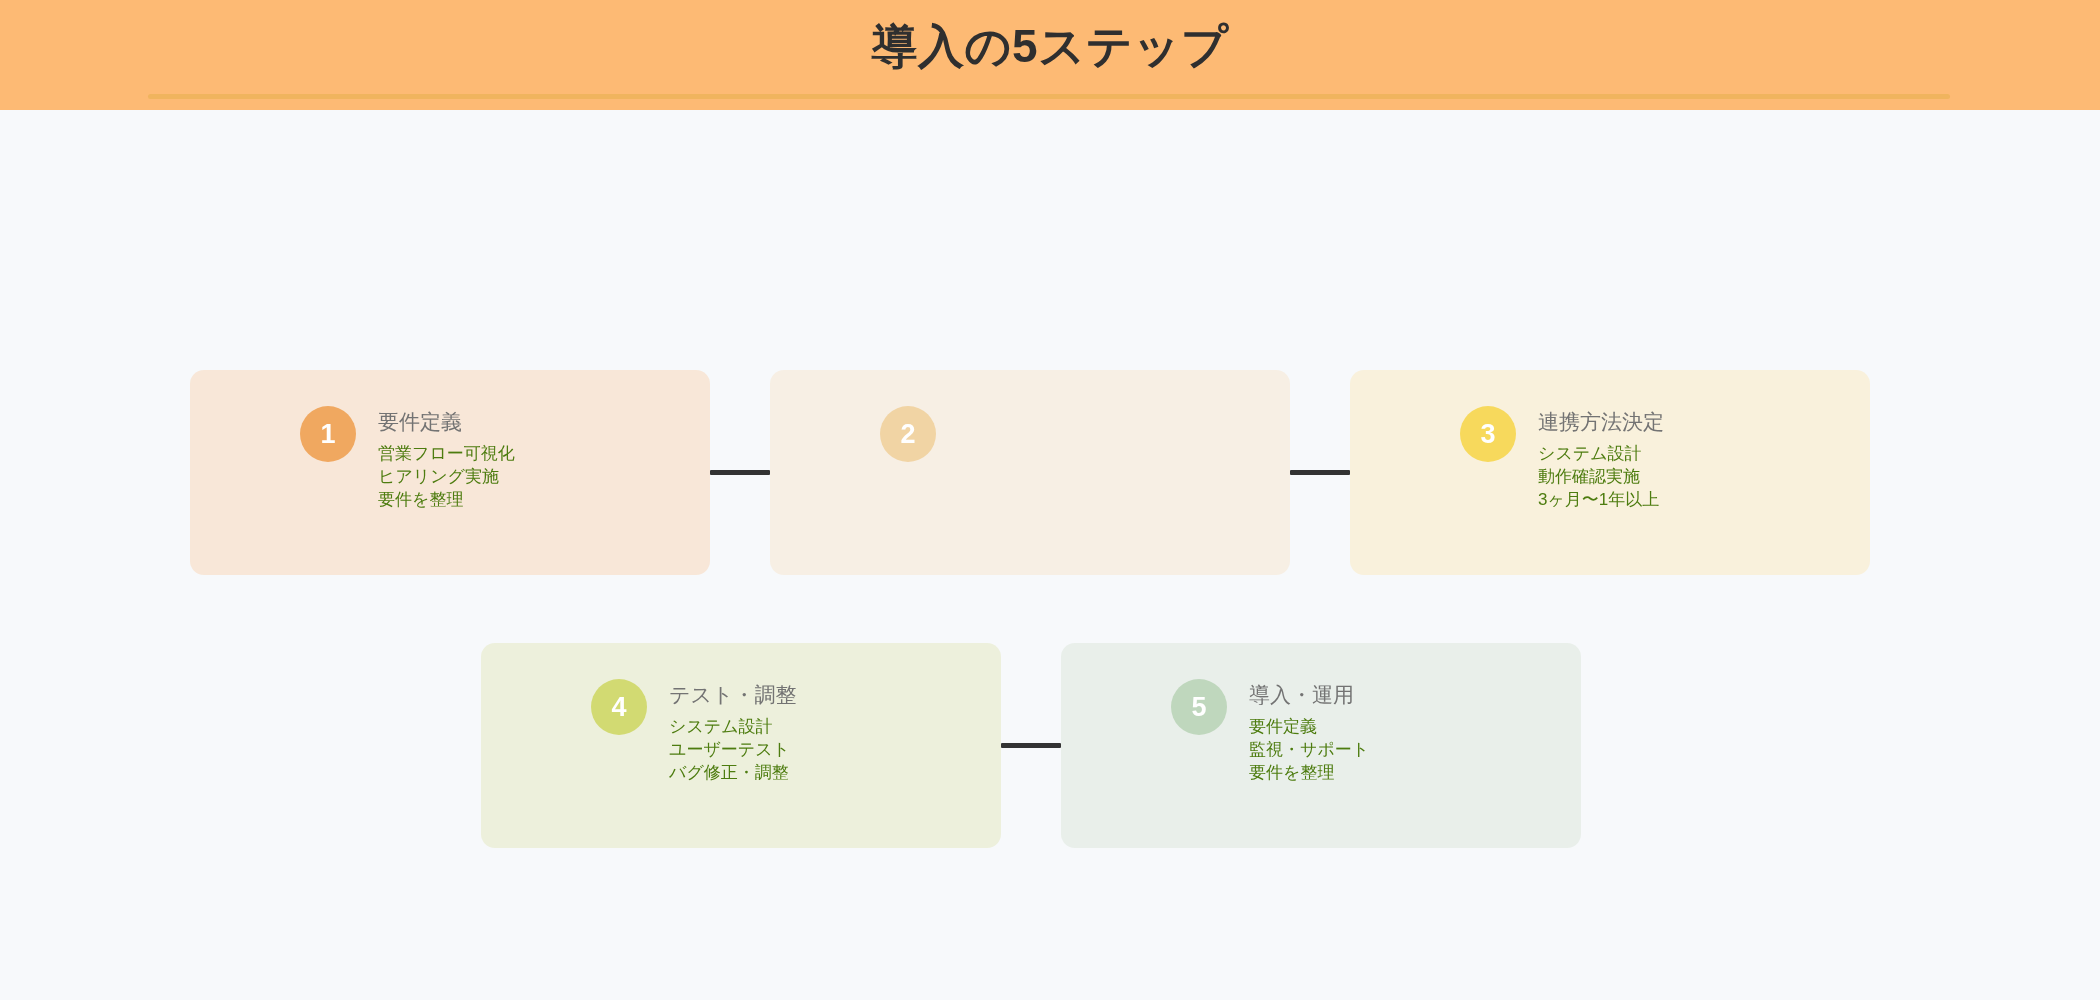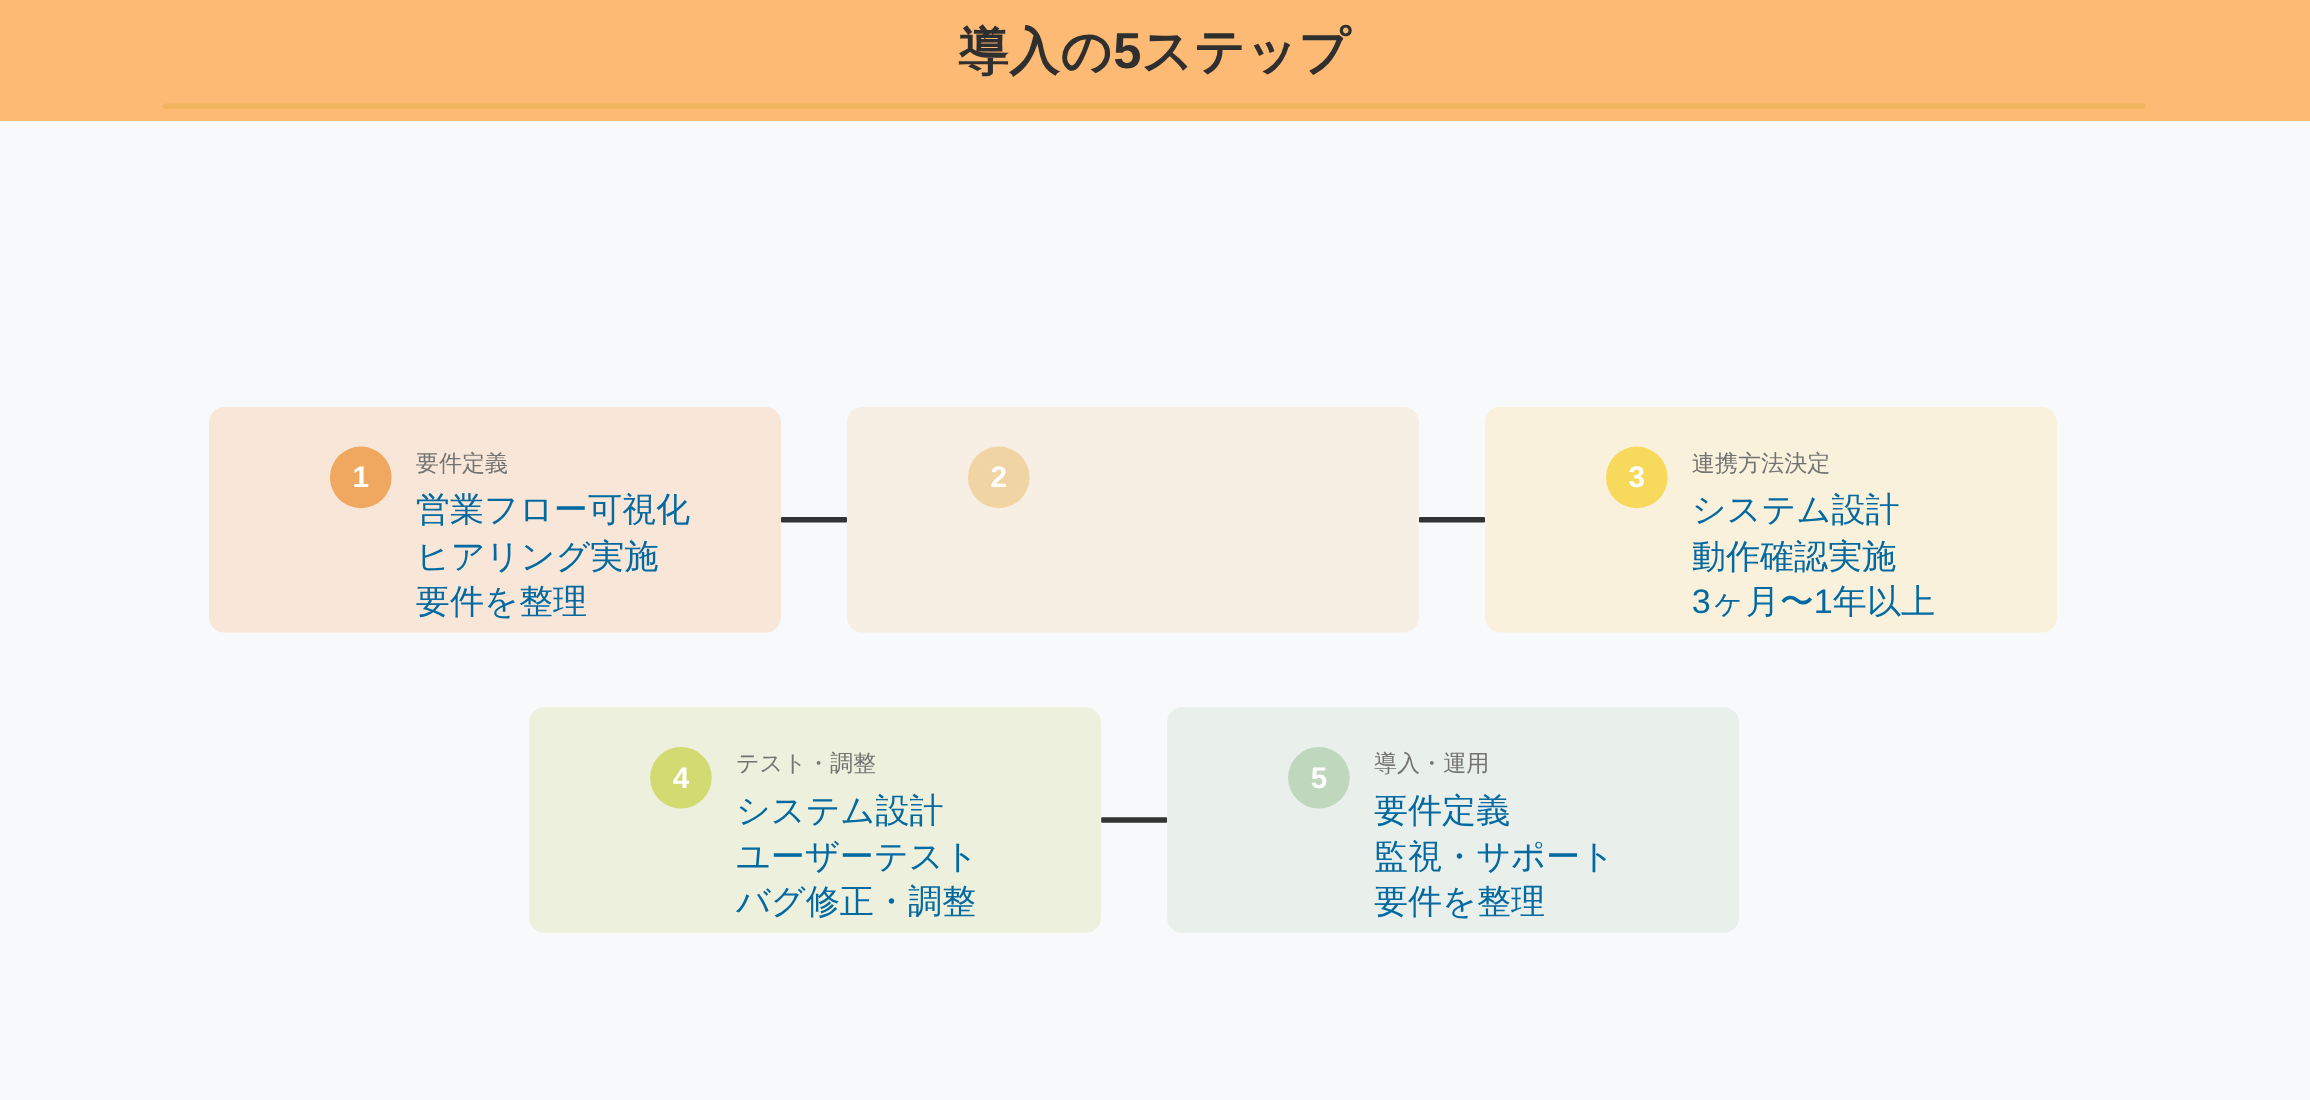--- a/index.html
+++ b/index.html
@@ -88,22 +88,22 @@
   .card-title {
     font-size: 21px;
     font-weight: normal;
     color: #737373;
     line-height: 1.35;
     margin-bottom: 7px;
     white-space: nowrap;
   }
 
   .card-line {
-    font-size: 31px;
-    color: #0369a1;
+    font-size: 17px;
+    color: #4d7c0f;
     line-height: 1.33;
     white-space: nowrap;
   }
 
   
   .connector {
     position: absolute;
     height: 5px;
     background: #333333;
     border-radius: 1px;

